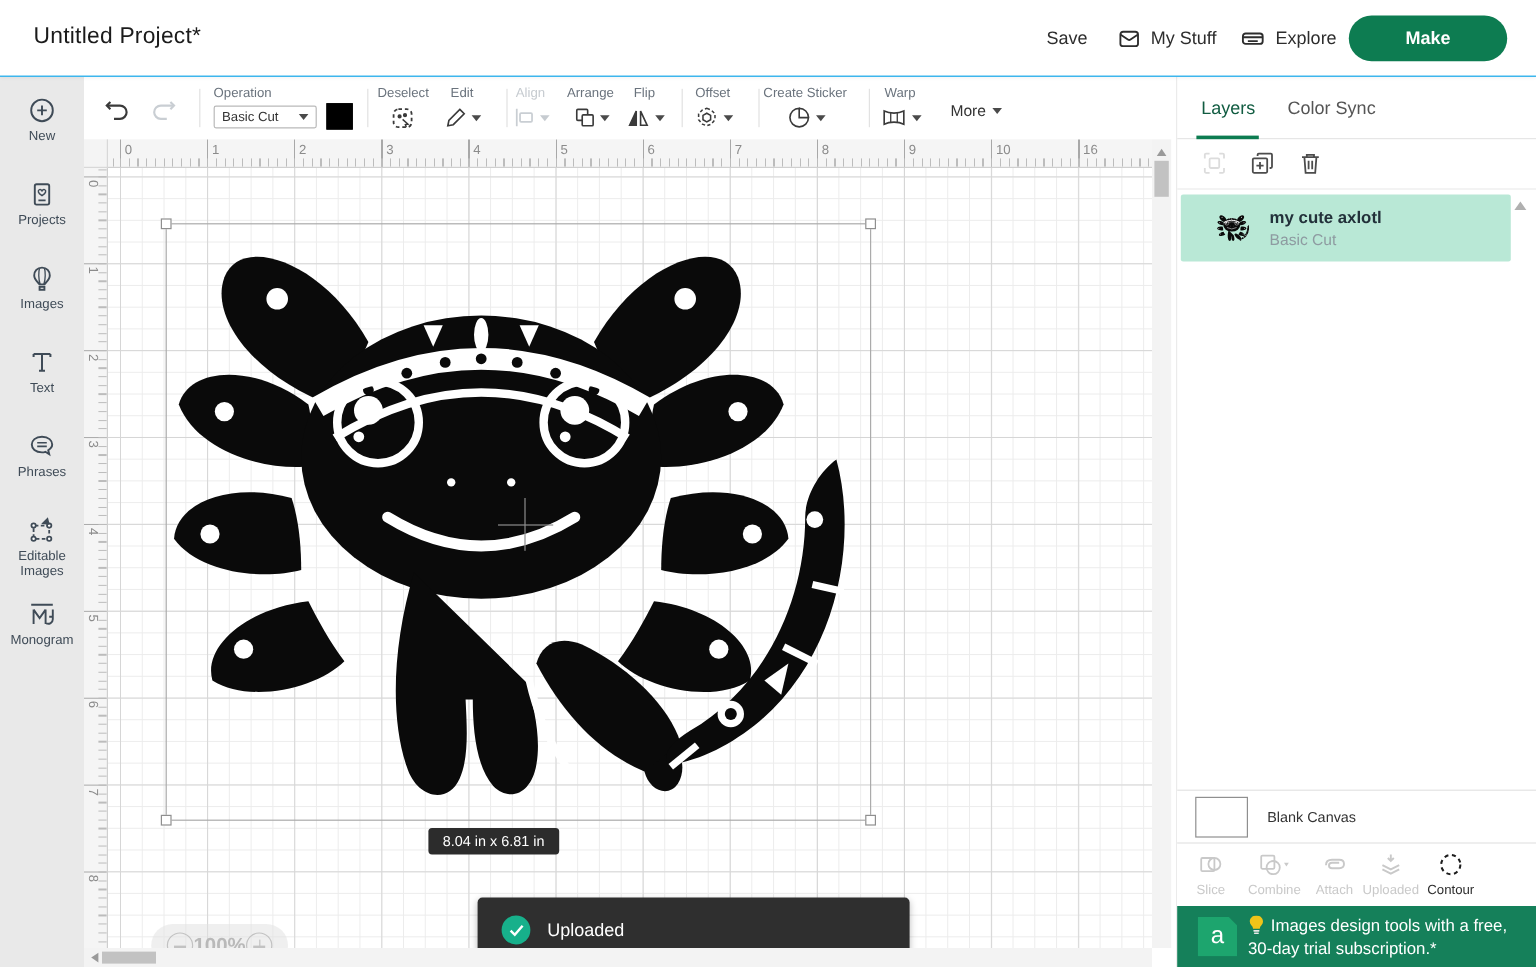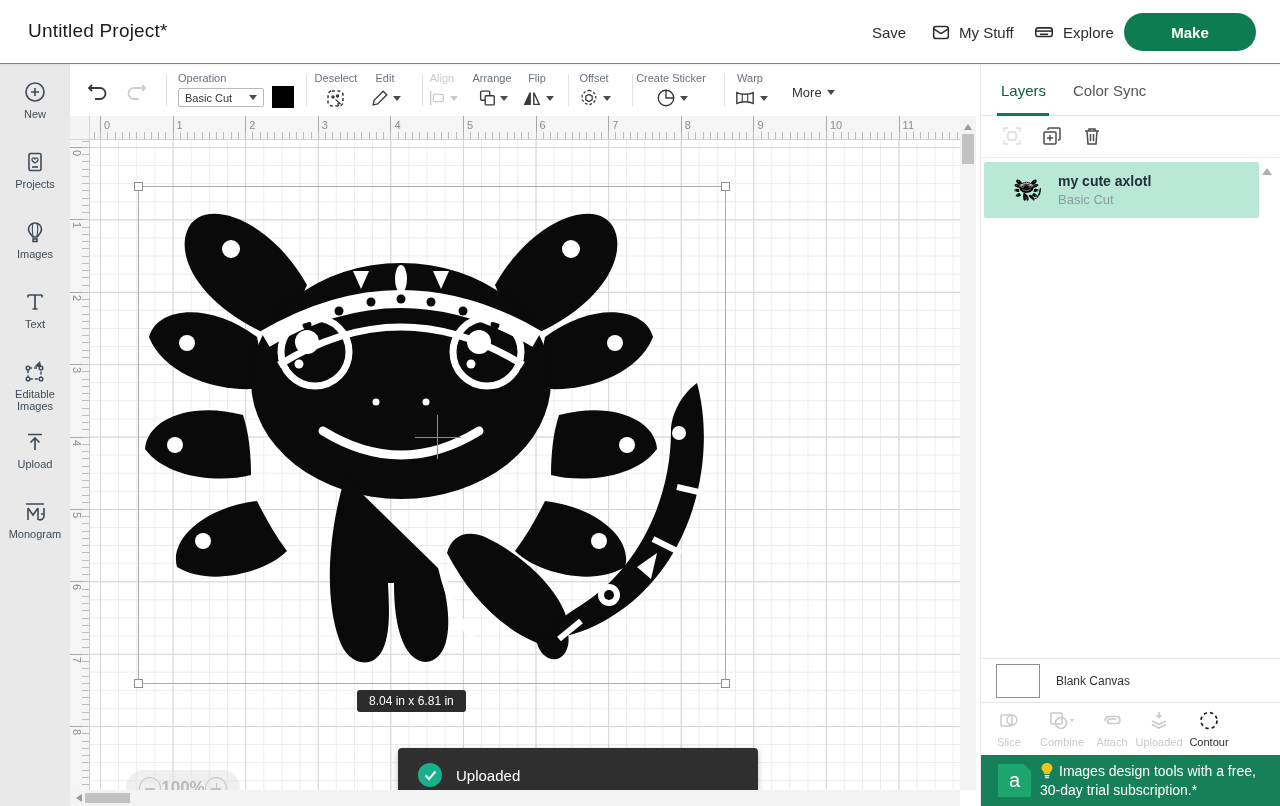--- a/index.html
+++ b/index.html
@@ -280,35 +280,36 @@
       </svg>
       <span class="side-label">Images</span>
     </div>
     <div class="side-item">
       <svg width="24" height="24" viewBox="0 0 24 24" fill="none" stroke="#3f4b57" stroke-width="1.7">
         <path d="M5 5 H19 M5 5 V7.5 M19 5 V7.5 M12 5 V19 M9.5 19 H14.5"></path>
       </svg>
       <span class="side-label">Text</span>
     </div>
     <div class="side-item">
+      <svg width="24" height="24" viewBox="0 0 24 24" fill="none" stroke="#3f4b57" stroke-width="1.6">
+        <path d="M12 4 C6.5 4 3.5 7 3.5 10.5 C3.5 14 6.5 17 12 17 C13 17 14 16.8 14.8 16.5 L18 18.5 L17.2 15.2 C19.3 14 20.5 12.4 20.5 10.5 C20.5 7 17.5 4 12 4 Z"></path>
+        <path d="M8 9 H16 M8 12 H16" stroke-width="1.3"></path>
+      </svg>
+      <span class="side-label">Phrases</span>
+    </div>
+    <div class="side-item">
       <svg width="24" height="24" viewBox="0 0 24 24" fill="none" stroke="#3f4b57" stroke-width="1.5">
         <rect x="5" y="8" width="13" height="11" rx="1" stroke-dasharray="3 2"></rect>
         <circle cx="5" cy="8" r="1.8" fill="#fff"></circle>
           <circle cx="18" cy="8" r="1.8" fill="#fff"></circle>
         <circle cx="5" cy="19" r="1.8" fill="#fff"></circle>
           <circle cx="18" cy="19" r="1.8" fill="#fff"></circle>
         <path d="M13 6 L16.5 2.5 L17.5 6.5 Z" fill="#3f4b57"></path>
       </svg>
       <span class="side-label">Editable Images</span>
-    </div>
-    <div class="side-item">
-      <svg width="24" height="24" viewBox="0 0 24 24" fill="none" stroke="#3f4b57" stroke-width="1.7">
-        <path d="M5 4.5 H19 M12 20 V9 M7.5 12.5 L12 8 L16.5 12.5"></path>
-      </svg>
-      <span class="side-label">Upload</span>
     </div>
     <div class="side-item">
       <svg width="26" height="24" viewBox="0 0 26 24" fill="none" stroke="#3f4b57" stroke-width="1.6">
         <path d="M4 4 H22 M6 8 V20 M6 8 L11 15 L16 8 M16 8 V20 M22 8 V16 C22 19 19 20.5 16.5 19.5 M19 14 H22"></path>
       </svg>
       <span class="side-label">Monogram</span>
     </div>
   </div>
 
   <div class="toolbar">
@@ -438,21 +439,21 @@
           <span class="tick-num" style="left: 86.6px; top: 3px;">1</span>
           <span class="tick-num" style="left: 159.2px; top: 3px;">2</span>
           <span class="tick-num" style="left: 231.8px; top: 3px;">3</span>
           <span class="tick-num" style="left: 304.4px; top: 3px;">4</span>
           <span class="tick-num" style="left: 377px; top: 3px;">5</span>
           <span class="tick-num" style="left: 449.6px; top: 3px;">6</span>
           <span class="tick-num" style="left: 522.2px; top: 3px;">7</span>
           <span class="tick-num" style="left: 594.8px; top: 3px;">8</span>
           <span class="tick-num" style="left: 667.4px; top: 3px;">9</span>
           <span class="tick-num" style="left: 740px; top: 3px;">10</span>
-          <span class="tick-num" style="left: 812.6px; top: 3px;">11</span>
+          <span class="tick-num" style="left: 812.6px; top: 3px;">16</span>
         </div>
     </div>
     <div class="ruler-left">
       <div class="inch"></div>
         <div class="ticks"></div>
       <div id="ruler-left-numbers">
           <span class="tick-num" style="left: 13px; top: 10px;">0</span>
           <span class="tick-num" style="left: 13px; top: 82.4px;">1</span>
           <span class="tick-num" style="left: 13px; top: 154.8px;">2</span>
           <span class="tick-num" style="left: 13px; top: 227.2px;">3</span>

